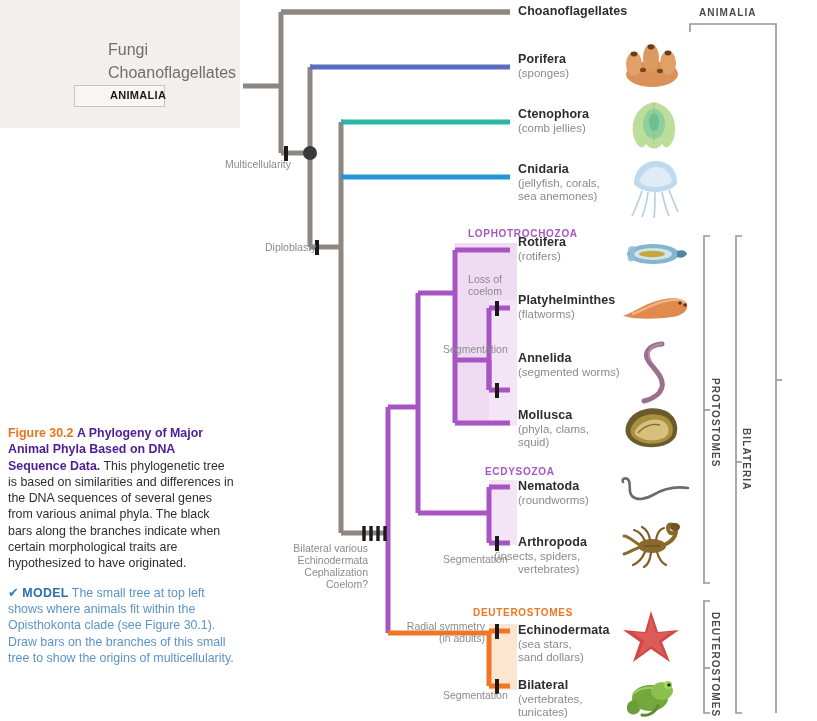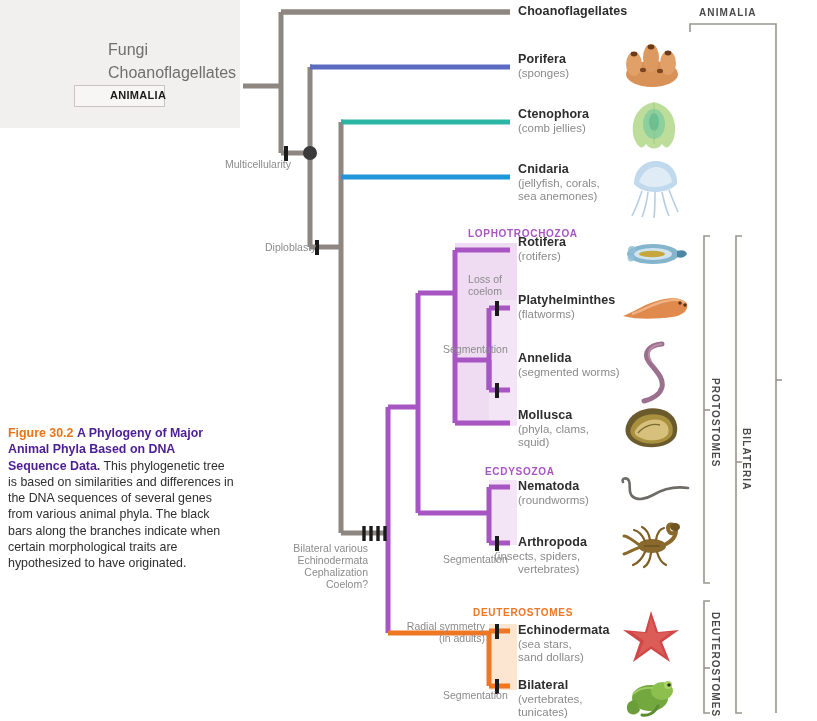--- a/index.html
+++ b/index.html
@@ -402,15 +402,20 @@
       <path d="M14,28 C6,28 3,34 6,40 C9,44 16,43 18,38" fill="#6b9e38"></path>
       <path d="M36,34 C33,41 26,44 20,43" stroke="#5d8c30" stroke-width="3" fill="none" stroke-linecap="round"></path>
       <path d="M11,22 C16,17 24,15 31,16" stroke="#9ecb62" stroke-width="2" fill="none"></path>
     </svg>
   </div>
 
   <div id="caption">
     <span class="fignum">Figure 30.2</span>
     <span class="figtitle">A Phylogeny of Major Animal Phyla Based on DNA Sequence Data.</span>
     <span>This phylogenetic tree is based on similarities and differences in the DNA sequences of several genes from various animal phyla. The black bars along the branches indicate when certain morphological traits are hypothesized to have originated.</span>
+    <div id="model-block">
+      <span class="check">✔</span>
+      <span class="mword">MODEL</span>
+      <span>The small tree at top left shows where animals fit within the Opisthokonta clade (see Figure 30.1). Draw bars on the branches of this small tree to show the origins of multicellularity.</span>
+    </div>
   </div>
 
 </div>
 
 </body></html>

